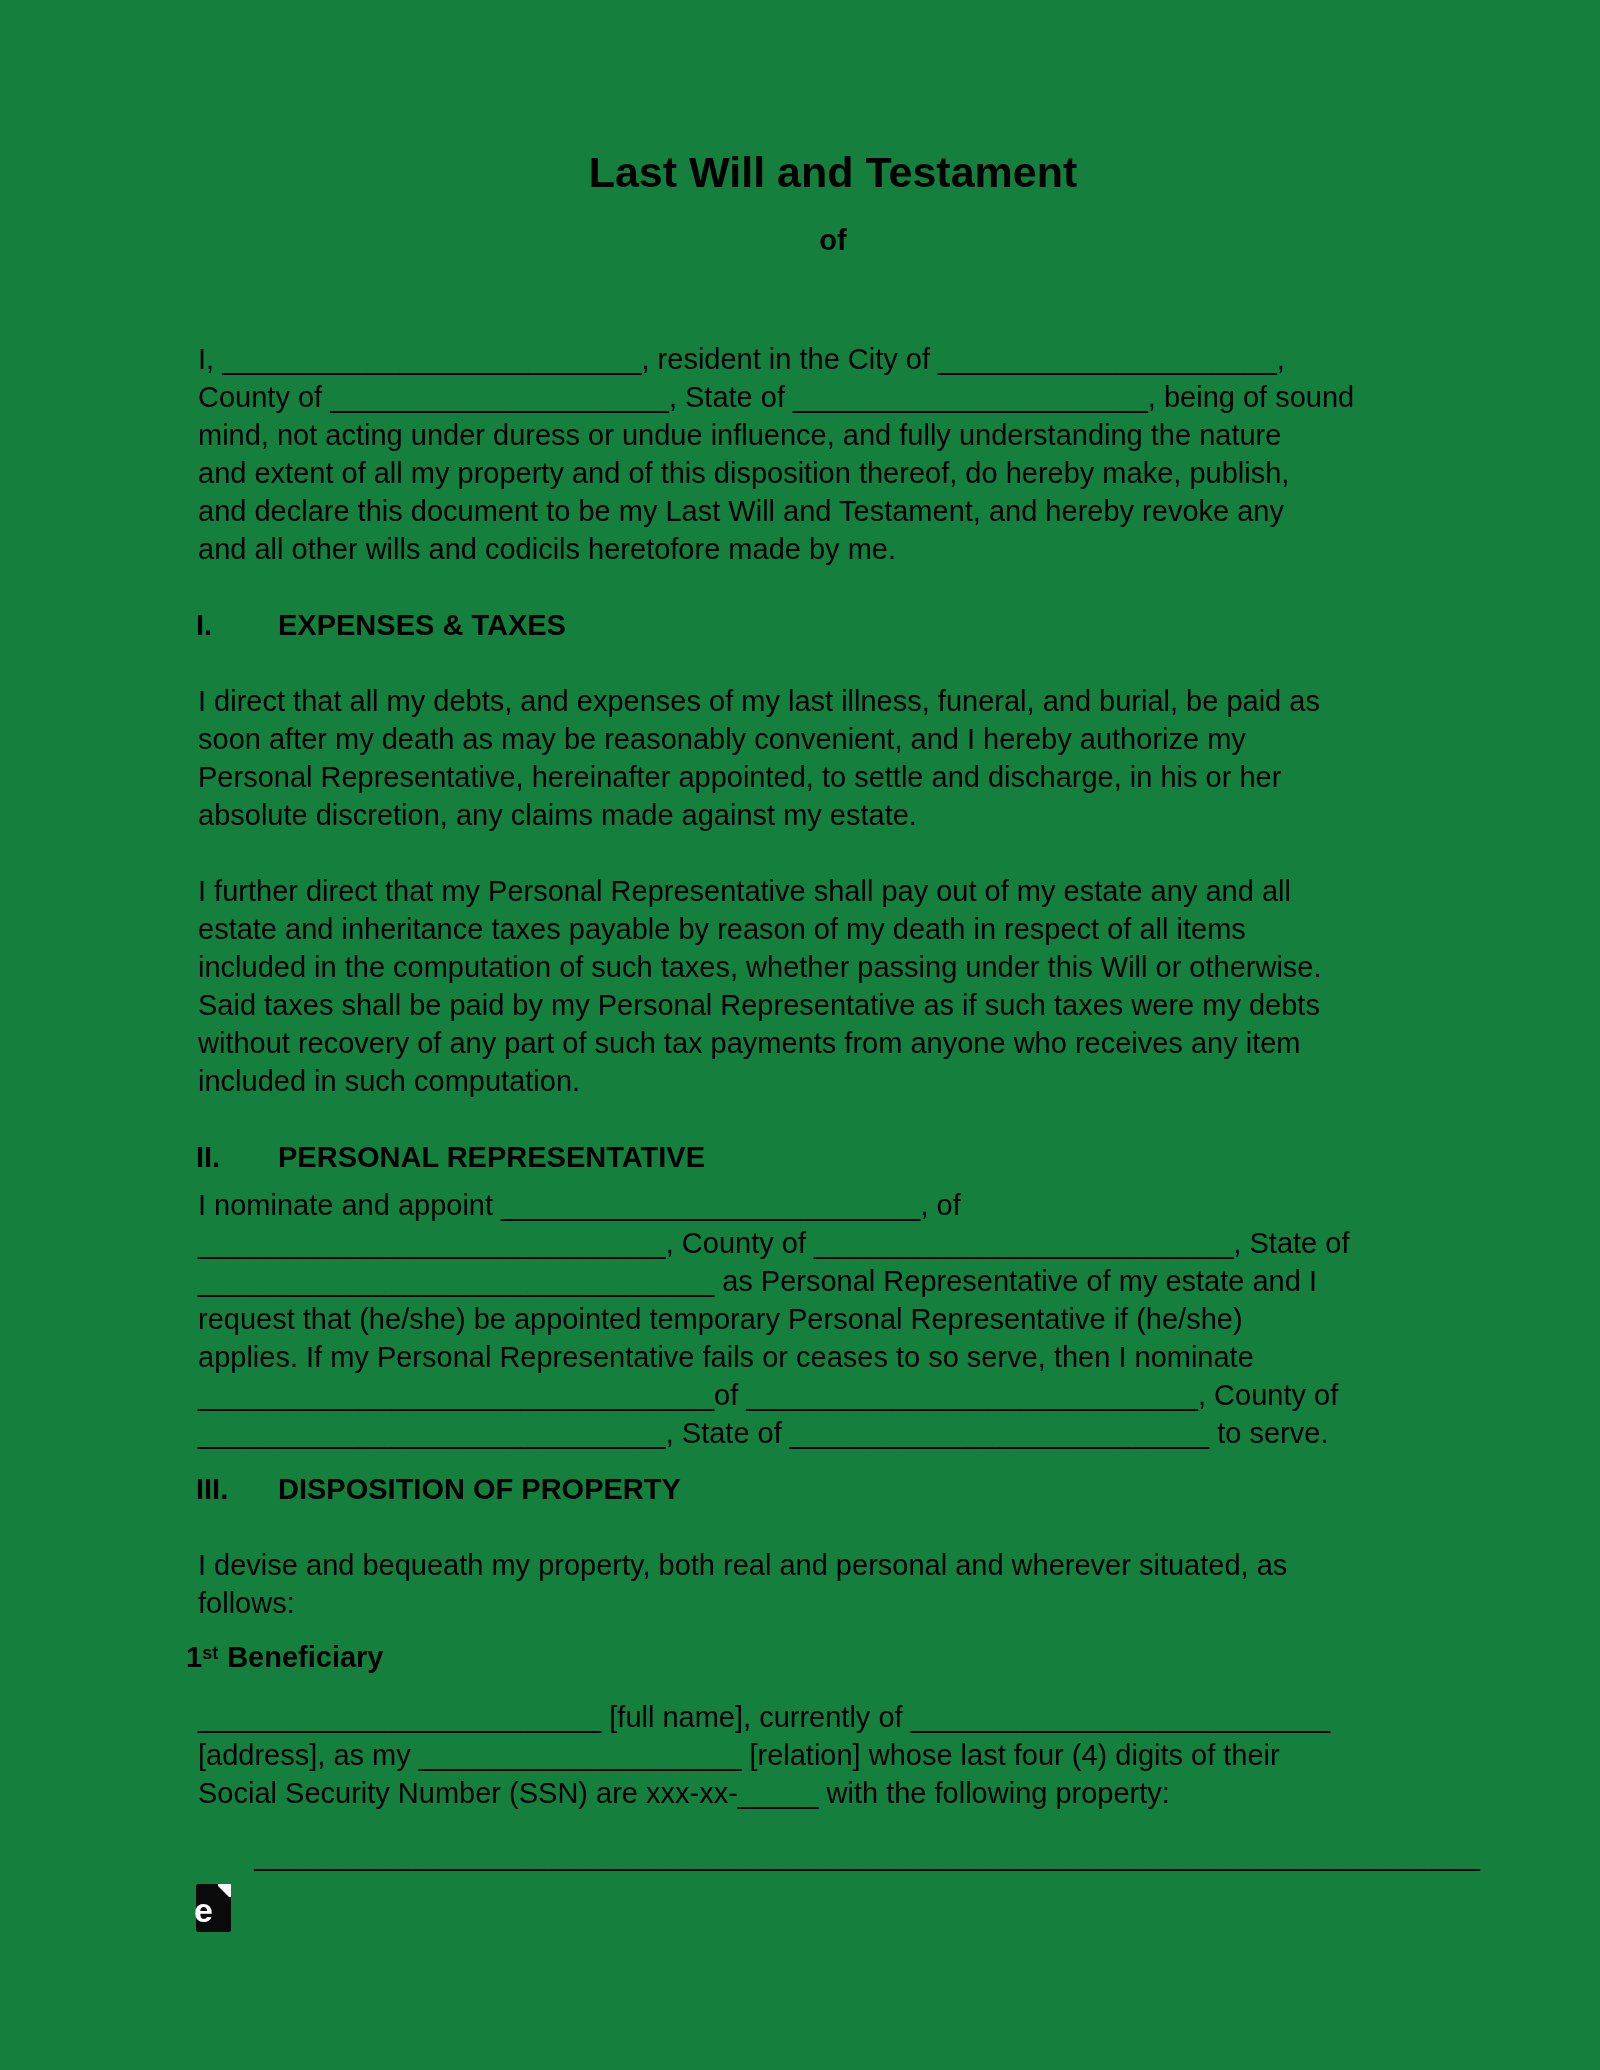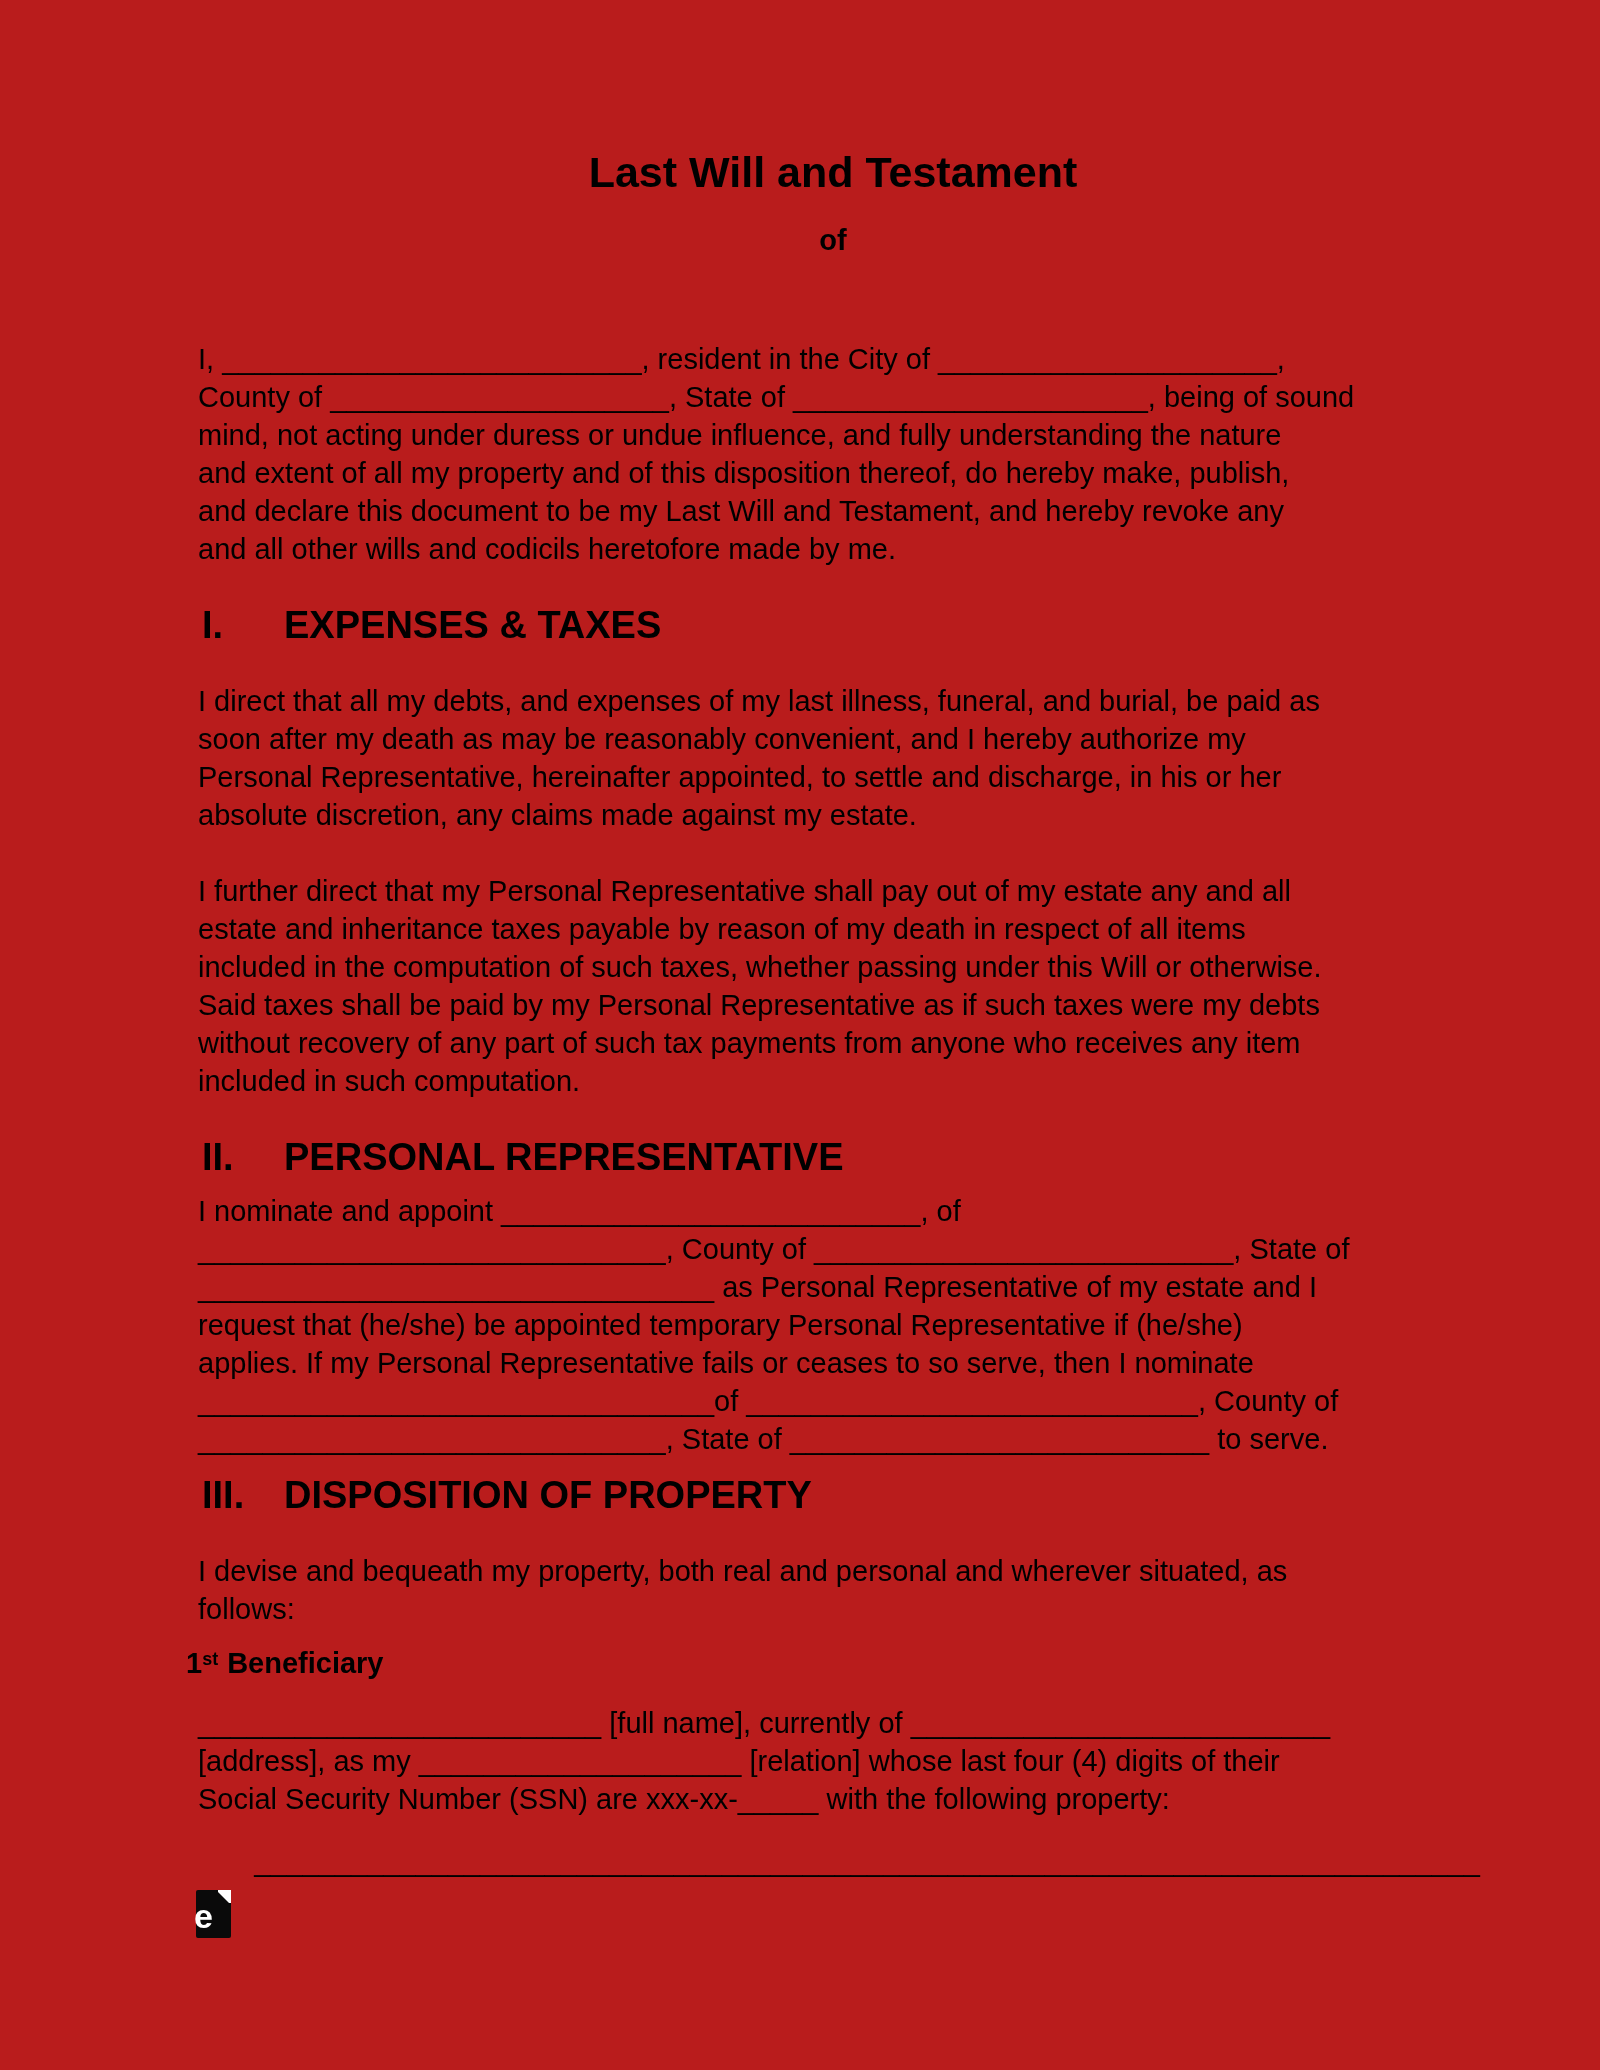--- a/index.html
+++ b/index.html
@@ -1,20 +1,20 @@
 <!DOCTYPE html>
 <html><head>
 <meta charset="utf-8">
 <style>
   html, body { margin: 0; padding: 0; background: #ffffff; }
   .page {
     position: relative;
     width: 1600px;
     height: 2070px;
-    background: #b91c1c;
+    background: #15803d;
     overflow: hidden;
     font-family: "Liberation Sans", sans-serif;
     color: #000000;
   }
   .content { padding: 0 120px 0 186px; }
 
   .doc-title {
     margin: 146px 0 0 0;
     text-align: center;
     font-size: 43px;
@@ -36,22 +36,22 @@
     white-space: pre;
   }
 
   .para {
     margin: 12px;
     font-size: 29px;
     line-height: 38px;
     white-space: pre;
   }
   .sec-heading {
-    margin: 16px;
-    font-size: 38px;
+    margin: 10px;
+    font-size: 29px;
     line-height: 38px;
     font-weight: 700;
   }
   .sec-num { display: inline-block; width: 82px; }
 
   .mt-intro { margin-top: 82px; }
   .mt-std   { margin-top: 38px; }
   .mt-tight { margin-top: 10px; }
   .mt-h3    { margin-top: 18px; }
   .mt-ben   { margin-top: 14px; }

